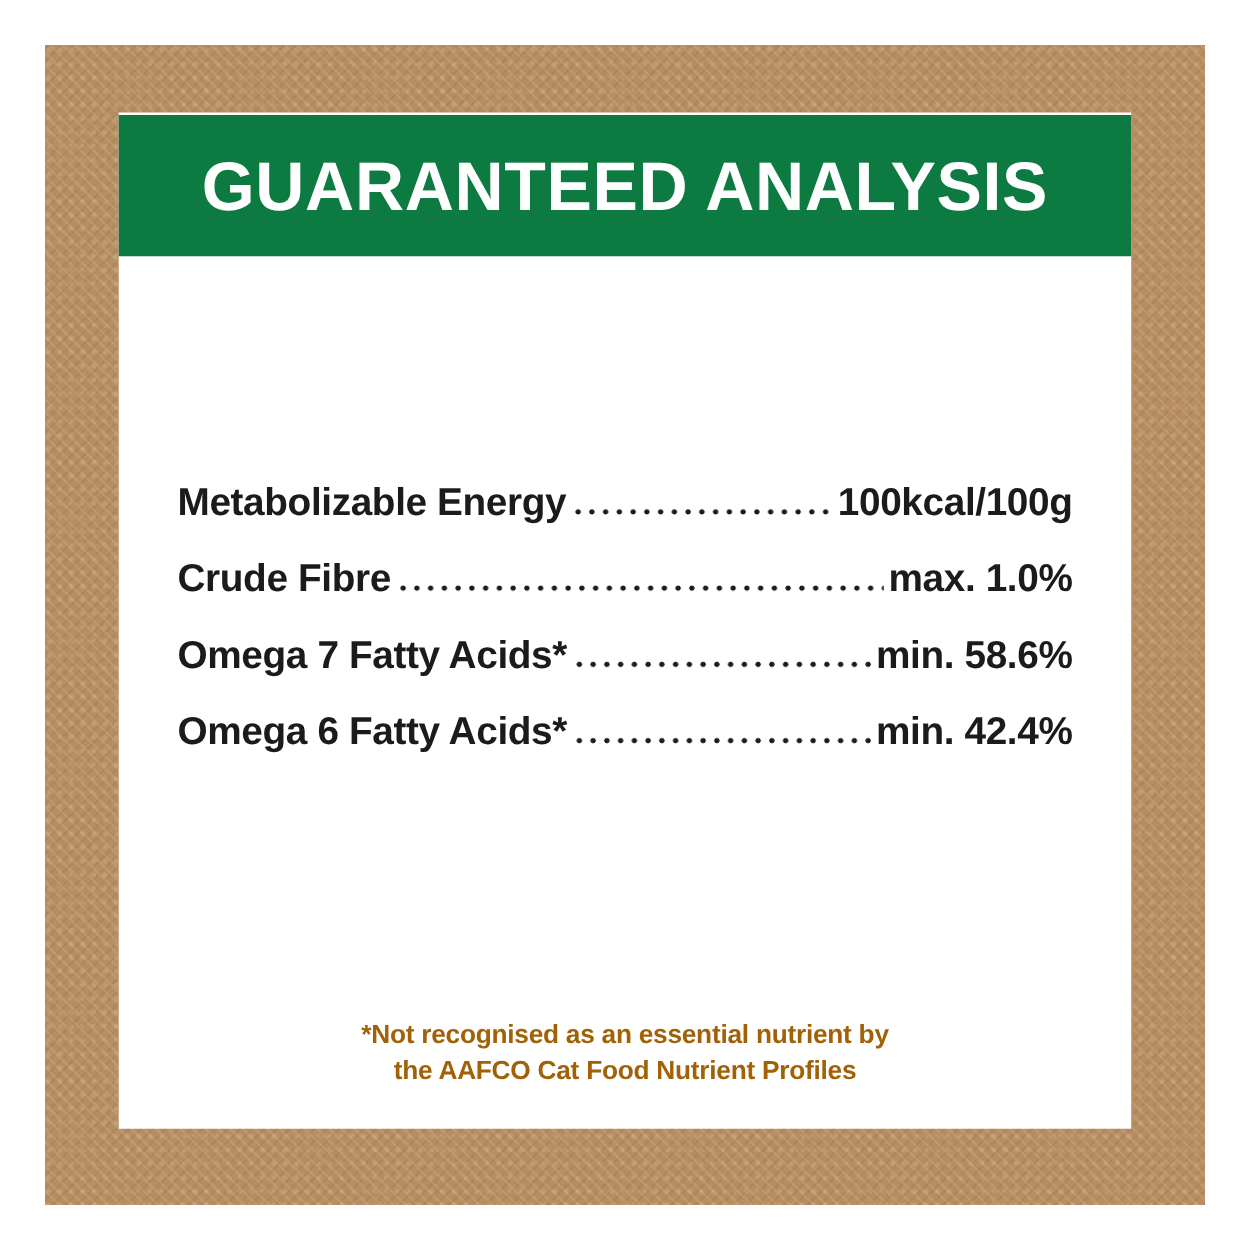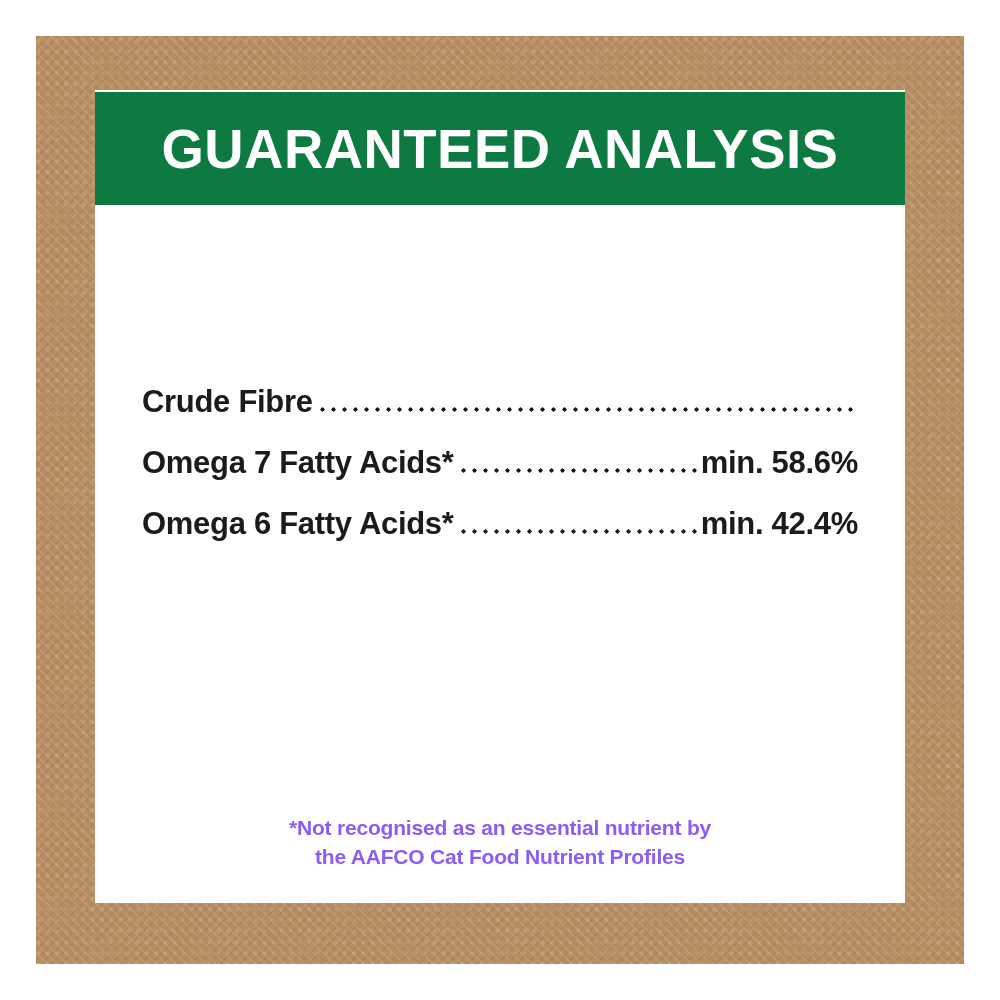--- a/index.html
+++ b/index.html
@@ -83,43 +83,49 @@
     background-size: 11px 5px;
     background-repeat: repeat-x;
     background-position: left center;
   }
   .footnote {
     position: absolute;
     left: 0;
     right: 0;
     bottom: 32px;
     text-align: center;
-    color: #8b5cf6;
+    color: #a16207;
     font-size: 21px;
     font-weight: bold;
     line-height: 1.35;
     letter-spacing: -0.2px;
     margin-top: 32px;
   }
 </style>
 </head>
 <body>
 
 <div class="scene">
   <div class="fabric" style="background-color: rgb(183, 142, 98);">
     <div class="panel" style="background: rgb(255, 255, 255);">
 
       <div class="header-bar" style="background: rgb(13, 122, 65);">
         <span class="title">GUARANTEED ANALYSIS</span>
       </div>
 
       <div class="rows">
         <div class="row">
+          <span class="nm">Metabolizable Energy</span>
+          <span class="leader"></span>
+          <span class="val">100kcal/100g</span>
+        </div>
+        <div class="row">
           <span class="nm">Crude Fibre</span>
           <span class="leader"></span>
+          <span class="val">max. 1.0%</span>
         </div>
         <div class="row">
           <span class="nm">Omega 7 Fatty Acids*</span>
           <span class="leader"></span>
           <span class="val">min. 58.6%</span>
         </div>
         <div class="row">
           <span class="nm">Omega 6 Fatty Acids*</span>
           <span class="leader"></span>
           <span class="val">min. 42.4%</span>

